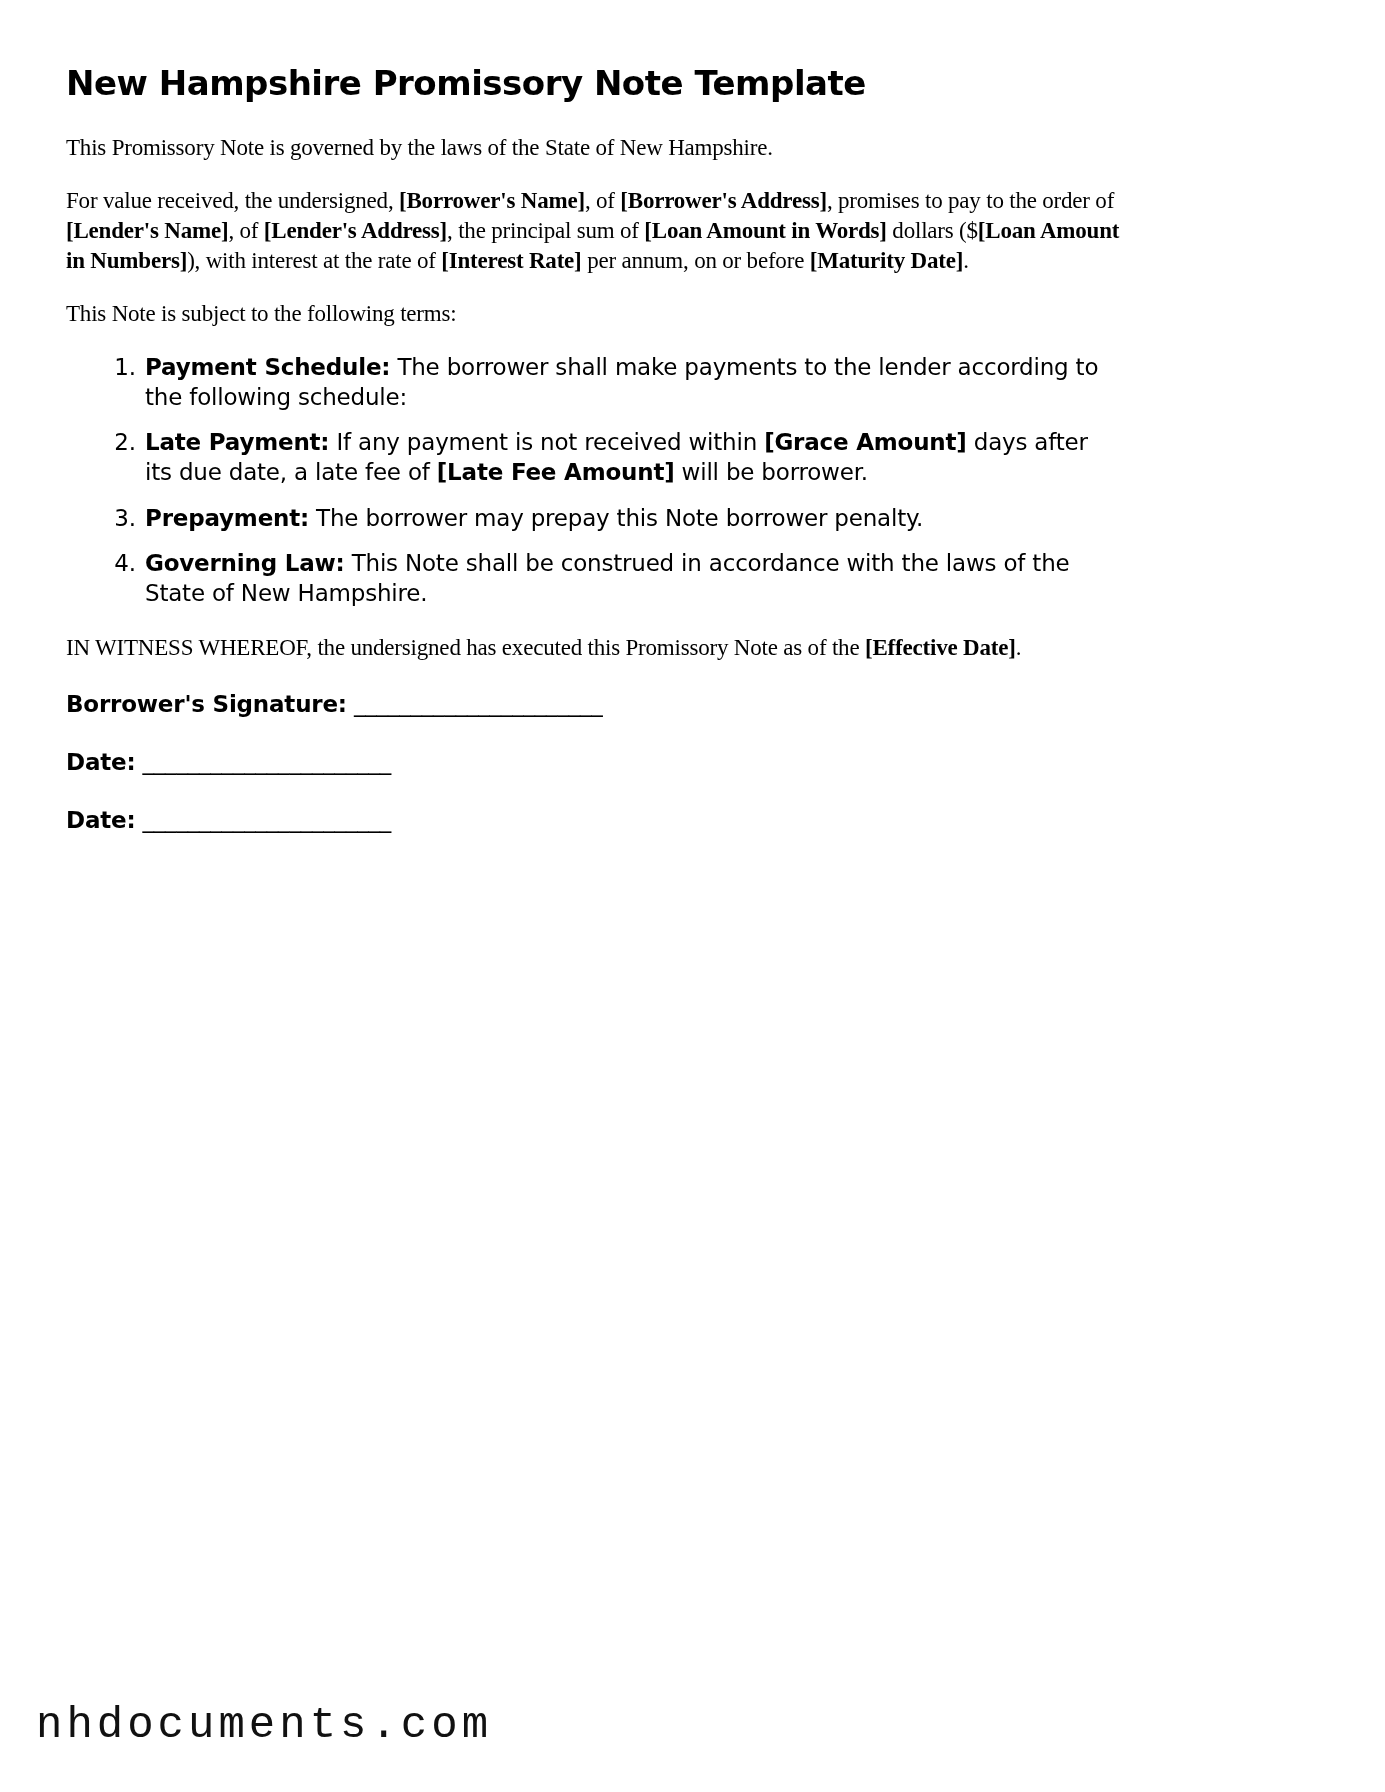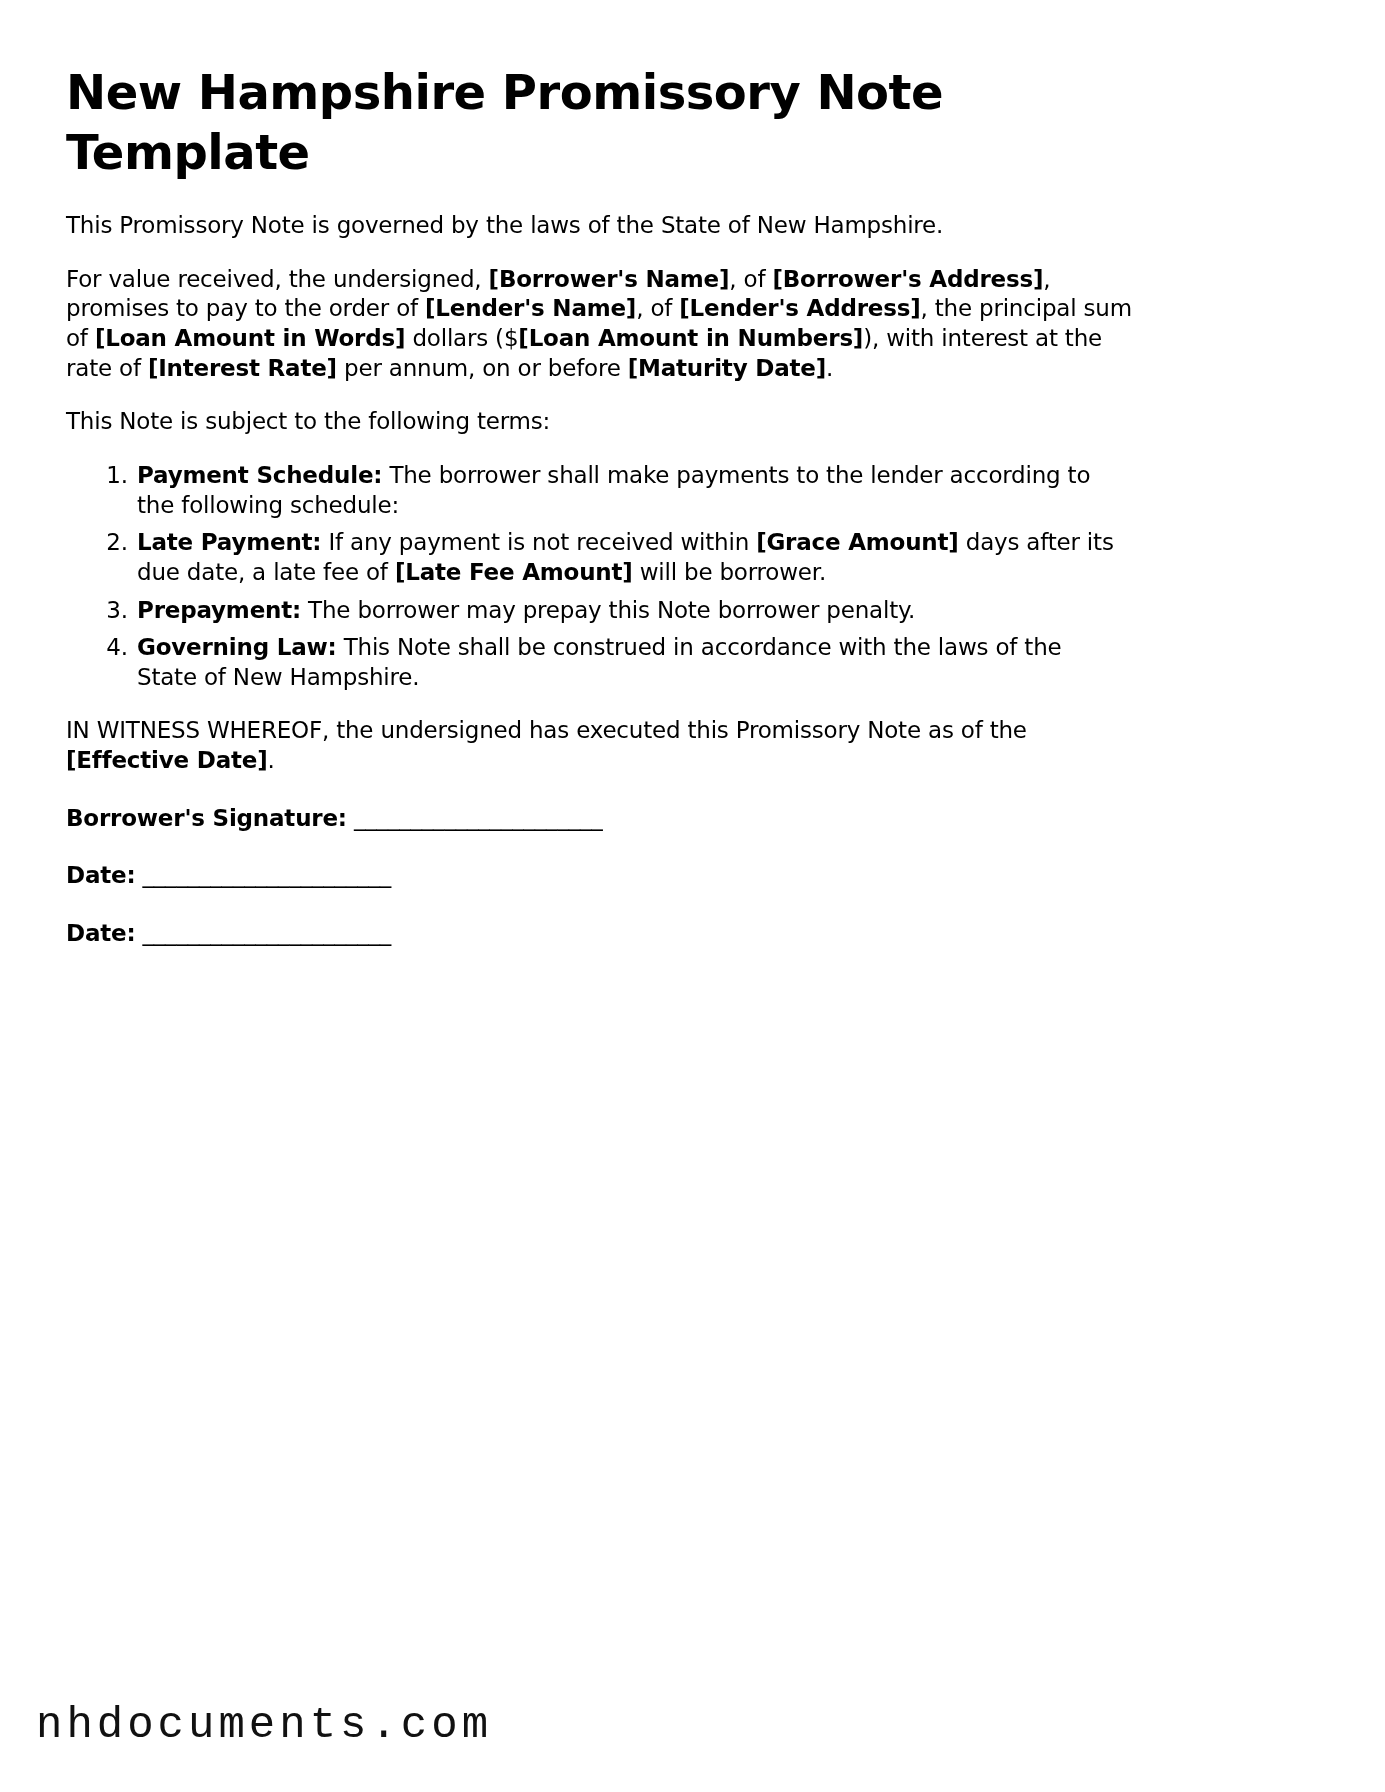--- a/index.html
+++ b/index.html
@@ -16,42 +16,43 @@
     width: 1385px;
     height: 1792px;
     position: relative;
   }
   .content {
     width: 1068px;
     margin-left: 66px;
     padding-top: 62px;
   }
   h1.doc-title {
-    font-size: 48px;
+    font-size: 34px;
     font-weight: 700;
     line-height: 1.26;
     letter-spacing: -0.5px;
     margin: 0 0 28px 0;
     max-width: 1000px;
   }
   p.body-text {
     font-size: 23px;
     line-height: 1.29;
     margin: 24px 0;
     letter-spacing: -0.2px;
+    font-family: Liberation Serif, serif;
   }
   ol.terms {
     font-size: 23px;
     line-height: 1.29;
     margin: 24px 0;
     padding-left: 61px;
     letter-spacing: -0.2px;
   }
   ol.terms li {
-    margin: 8px;
+    margin: 16px;
     padding-left: 2px;
   }
   .b { font-weight: 700; }
   p.sig {
     font-size: 23px;
     line-height: 1.29;
     margin: 28px 0;
     letter-spacing: -0.2px;
   }
   .footer {

